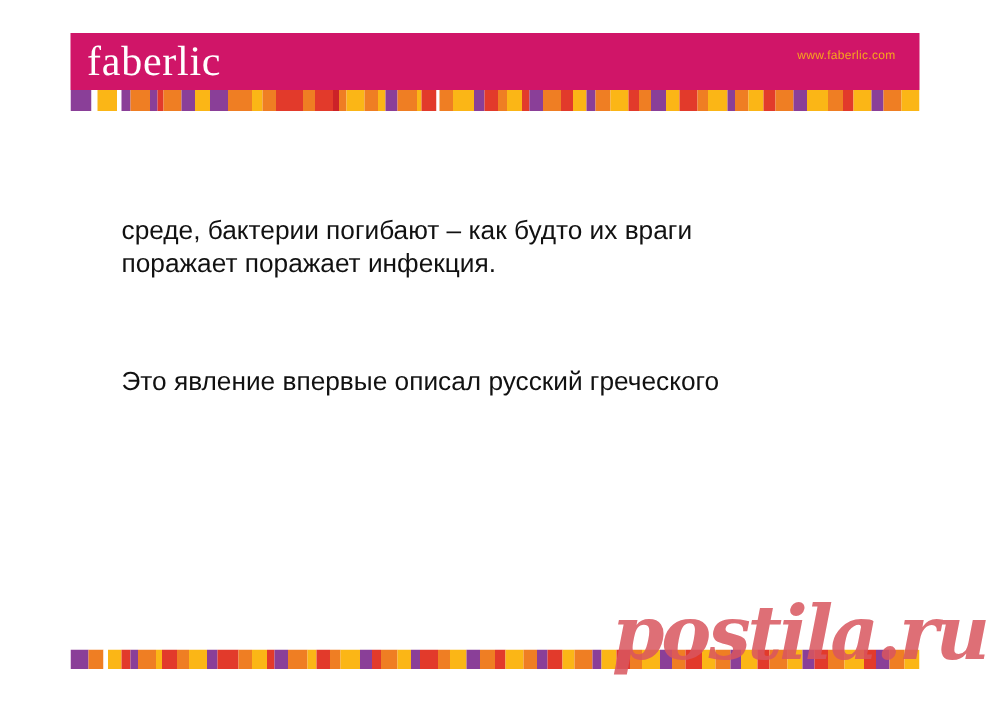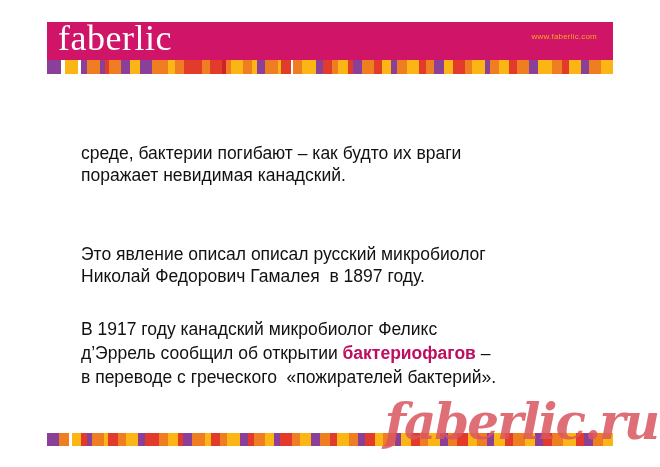--- a/index.html
+++ b/index.html
@@ -8,21 +8,21 @@
     font-family:"Liberation Sans",sans-serif;
   }
   .slide{position:absolute;inset:0;}
 
   
   .bar{
     position:absolute;left:47px;top:22px;width:566px;height:38px;
     background:#d01568;display:flex;align-items:flex-end;
   }
   .logo{
-    font-family:"Liberation Serif",serif;color:#ffffff;font-size:36px;line-height:1;
+    font-family:"Liberation Serif",serif;color:#ffffff;font-size:28px;line-height:1;
     margin-left:11px;margin-bottom:4px;letter-spacing:.5px;
   }
   .url{
     position:absolute;right:16px;top:10px;font-size:8px;color:#f6a81c;letter-spacing:.2px;
   }
 
   
   .strip{position:absolute;left:47px;width:566px;display:flex;overflow:hidden;}
   .strip-top{top:60px;height:14px;}
   .strip-bottom{top:433px;height:13px;}
@@ -122,33 +122,27 @@
       <span style="width: 7px; background: rgb(226, 58, 43);"></span>
       <span style="width: 12px; background: rgb(251, 182, 22);"></span>
       <span style="width: 8px; background: rgb(138, 63, 152);"></span>
       <span style="width: 12px; background: rgb(239, 126, 35);"></span>
       <span style="width: 12px; background: rgb(251, 182, 22);"></span>
     </div>
 
 
   <div class="para p1">
     <div class="line">среде, бактерии погибают – как будто их враги</div>
-    <div class="line">поражает невидимая канадский.</div>
+    <div class="line">поражает поражает инфекция.</div>
   </div>
 
   <div class="para p2">
-    <div class="line">Это явление описал описал русский микробиолог</div>
-    <div class="line">Николай Федорович Гамалея  в 1897 году.</div>
+    <div class="line">Это явление впервые описал русский греческого</div>
   </div>
 
-  <div class="para p3">
-    <div class="line">В 1917 году канадский микробиолог Феликс</div>
-    <div class="line"><span>д’Эррель сообщил об открытии </span><span class="hl" style="color: rgb(189, 14, 95);">бактериофагов</span><span> –</span></div>
-    <div class="line">в переводе с греческого  «пожирателей бактерий».</div>
-  </div>
 
   <div class="strip strip-bottom">
       <span style="width: 12px; background: rgb(138, 63, 152);"></span>
       <span style="width: 10px; background: rgb(239, 126, 35);"></span>
       <span style="width: 3px; background: rgb(255, 255, 255);"></span>
       <span style="width: 9px; background: rgb(251, 182, 22);"></span>
       <span style="width: 6px; background: rgb(226, 58, 43);"></span>
       <span style="width: 5px; background: rgb(138, 63, 152);"></span>
       <span style="width: 12px; background: rgb(239, 126, 35);"></span>
       <span style="width: 4px; background: rgb(251, 182, 22);"></span>
@@ -201,15 +195,15 @@
       <span style="width: 8px; background: rgb(138, 63, 152);"></span>
       <span style="width: 9px; background: rgb(226, 58, 43);"></span>
       <span style="width: 11px; background: rgb(239, 126, 35);"></span>
       <span style="width: 13px; background: rgb(251, 182, 22);"></span>
       <span style="width: 8px; background: rgb(226, 58, 43);"></span>
       <span style="width: 9px; background: rgb(138, 63, 152);"></span>
       <span style="width: 10px; background: rgb(239, 126, 35);"></span>
       <span style="width: 10px; background: rgb(251, 182, 22);"></span>
     </div>
 
-  <div class="watermark" style="color: rgb(217, 86, 95);">faberlic.ru</div>
+  <div class="watermark" style="color: rgb(217, 86, 95);">postila.ru</div>
 
 </div>
 
 </body></html>

